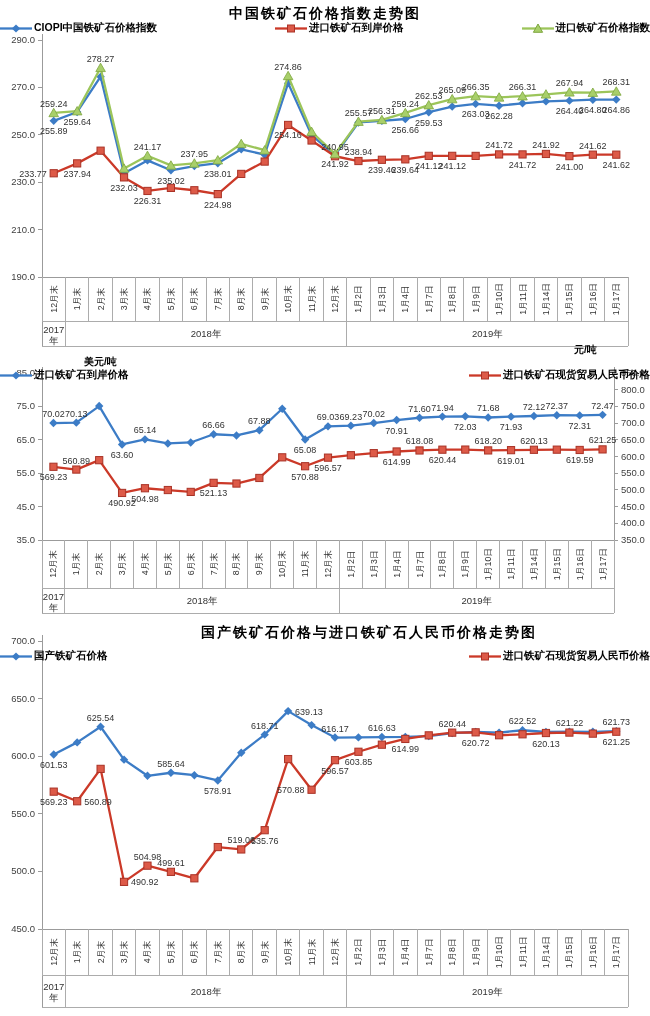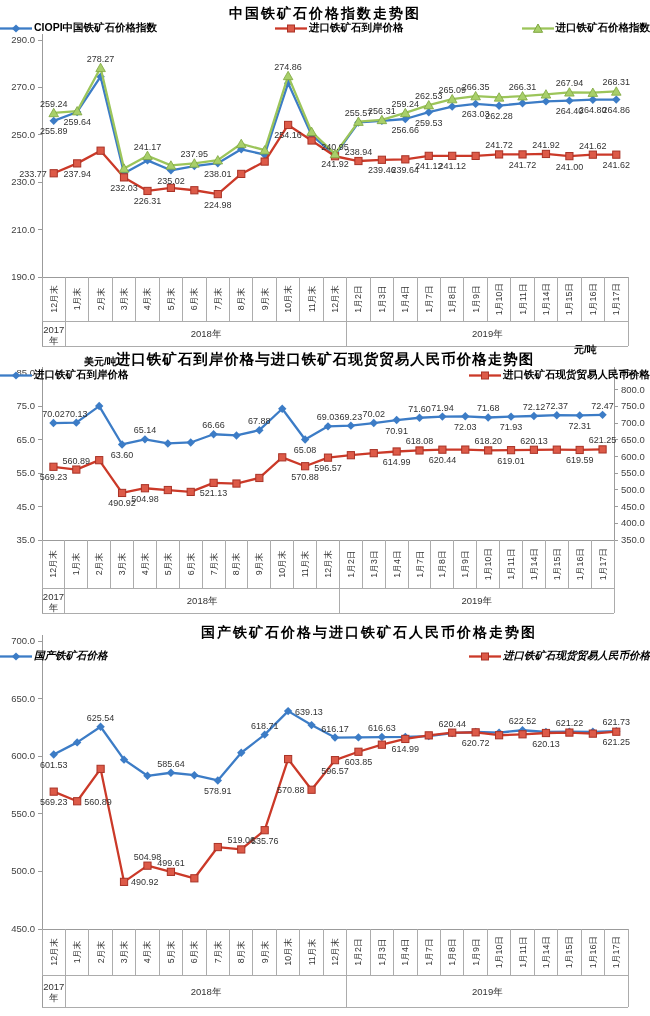--- a/index.html
+++ b/index.html
@@ -8,21 +8,21 @@
   #canvas{position:absolute;left:0;top:0;}
   .chart-title{position:absolute;left:0;width:650px;text-align:center;
                font-weight:bold;color:#000;font-size:14px;letter-spacing:2px;}
   #title-0{top:5px;}
   #title-1{top:350px;font-size:14.5px;letter-spacing:1px;}
   #title-2{top:624px;padding-left:44px;}
   .legend{position:absolute;left:0;width:650px;display:flex;justify-content:space-between;
           align-items:center;gap:58px;font-size:10.5px;font-weight:bold;color:#000;}
   #legend-0{top:21px;}
   #legend-1{top:368px;}
-  #legend-2{top:649px;gap:70px;font-style:italic;}
+  #legend-2{top:649px;gap:70px;}
   .legend-item{display:flex;align-items:center;gap:2px;}
   .unit{position:absolute;font-size:10px;font-weight:bold;color:#000;}
   #unit-left{left:84px;top:355px;}
   #unit-right{left:574px;top:343px;}
   text.tick{font-size:9.5px;fill:#3f3f3f;}
   text.cat{font-size:8.8px;fill:#333;}
   text.yr{font-size:9.5px;fill:#333;}
   text.dl{font-size:9px;fill:#333;}
 </style>
 </head>
@@ -582,21 +582,20 @@
       </span>
       <span class="legend-item">
         <svg width="32" height="11">
           <line x1="0" y1="5.5" x2="32" y2="5.5" stroke="#9CC55A" stroke-width="2.3"></line>
           <path d="M16 1L20.6 9.3L11.4 9.3Z" fill="#A8CF6A" stroke="#7DA63E"></path>
         </svg>
         <span>进口铁矿石价格指数</span>
       </span>
     </div>
 
-  <div class="chart-title" id="title-1">进口铁矿石到岸价格与进口铁矿石现货贸易人民币价格走势图</div>
   <div class="unit" id="unit-left">美元/吨</div>
   <div class="unit" id="unit-right">元/吨</div>
   <div class="legend" id="legend-1">
       <span class="legend-item">
         <svg width="32" height="11">
           <line x1="0" y1="5.5" x2="32" y2="5.5" stroke="#3C7CC6" stroke-width="2.3"></line>
           <path d="M16 1.5L20.2 5.5L16 9.5L11.8 5.5Z" fill="#3C7CC6"></path>
         </svg>
         <span>进口铁矿石到岸价格</span>
       </span>

